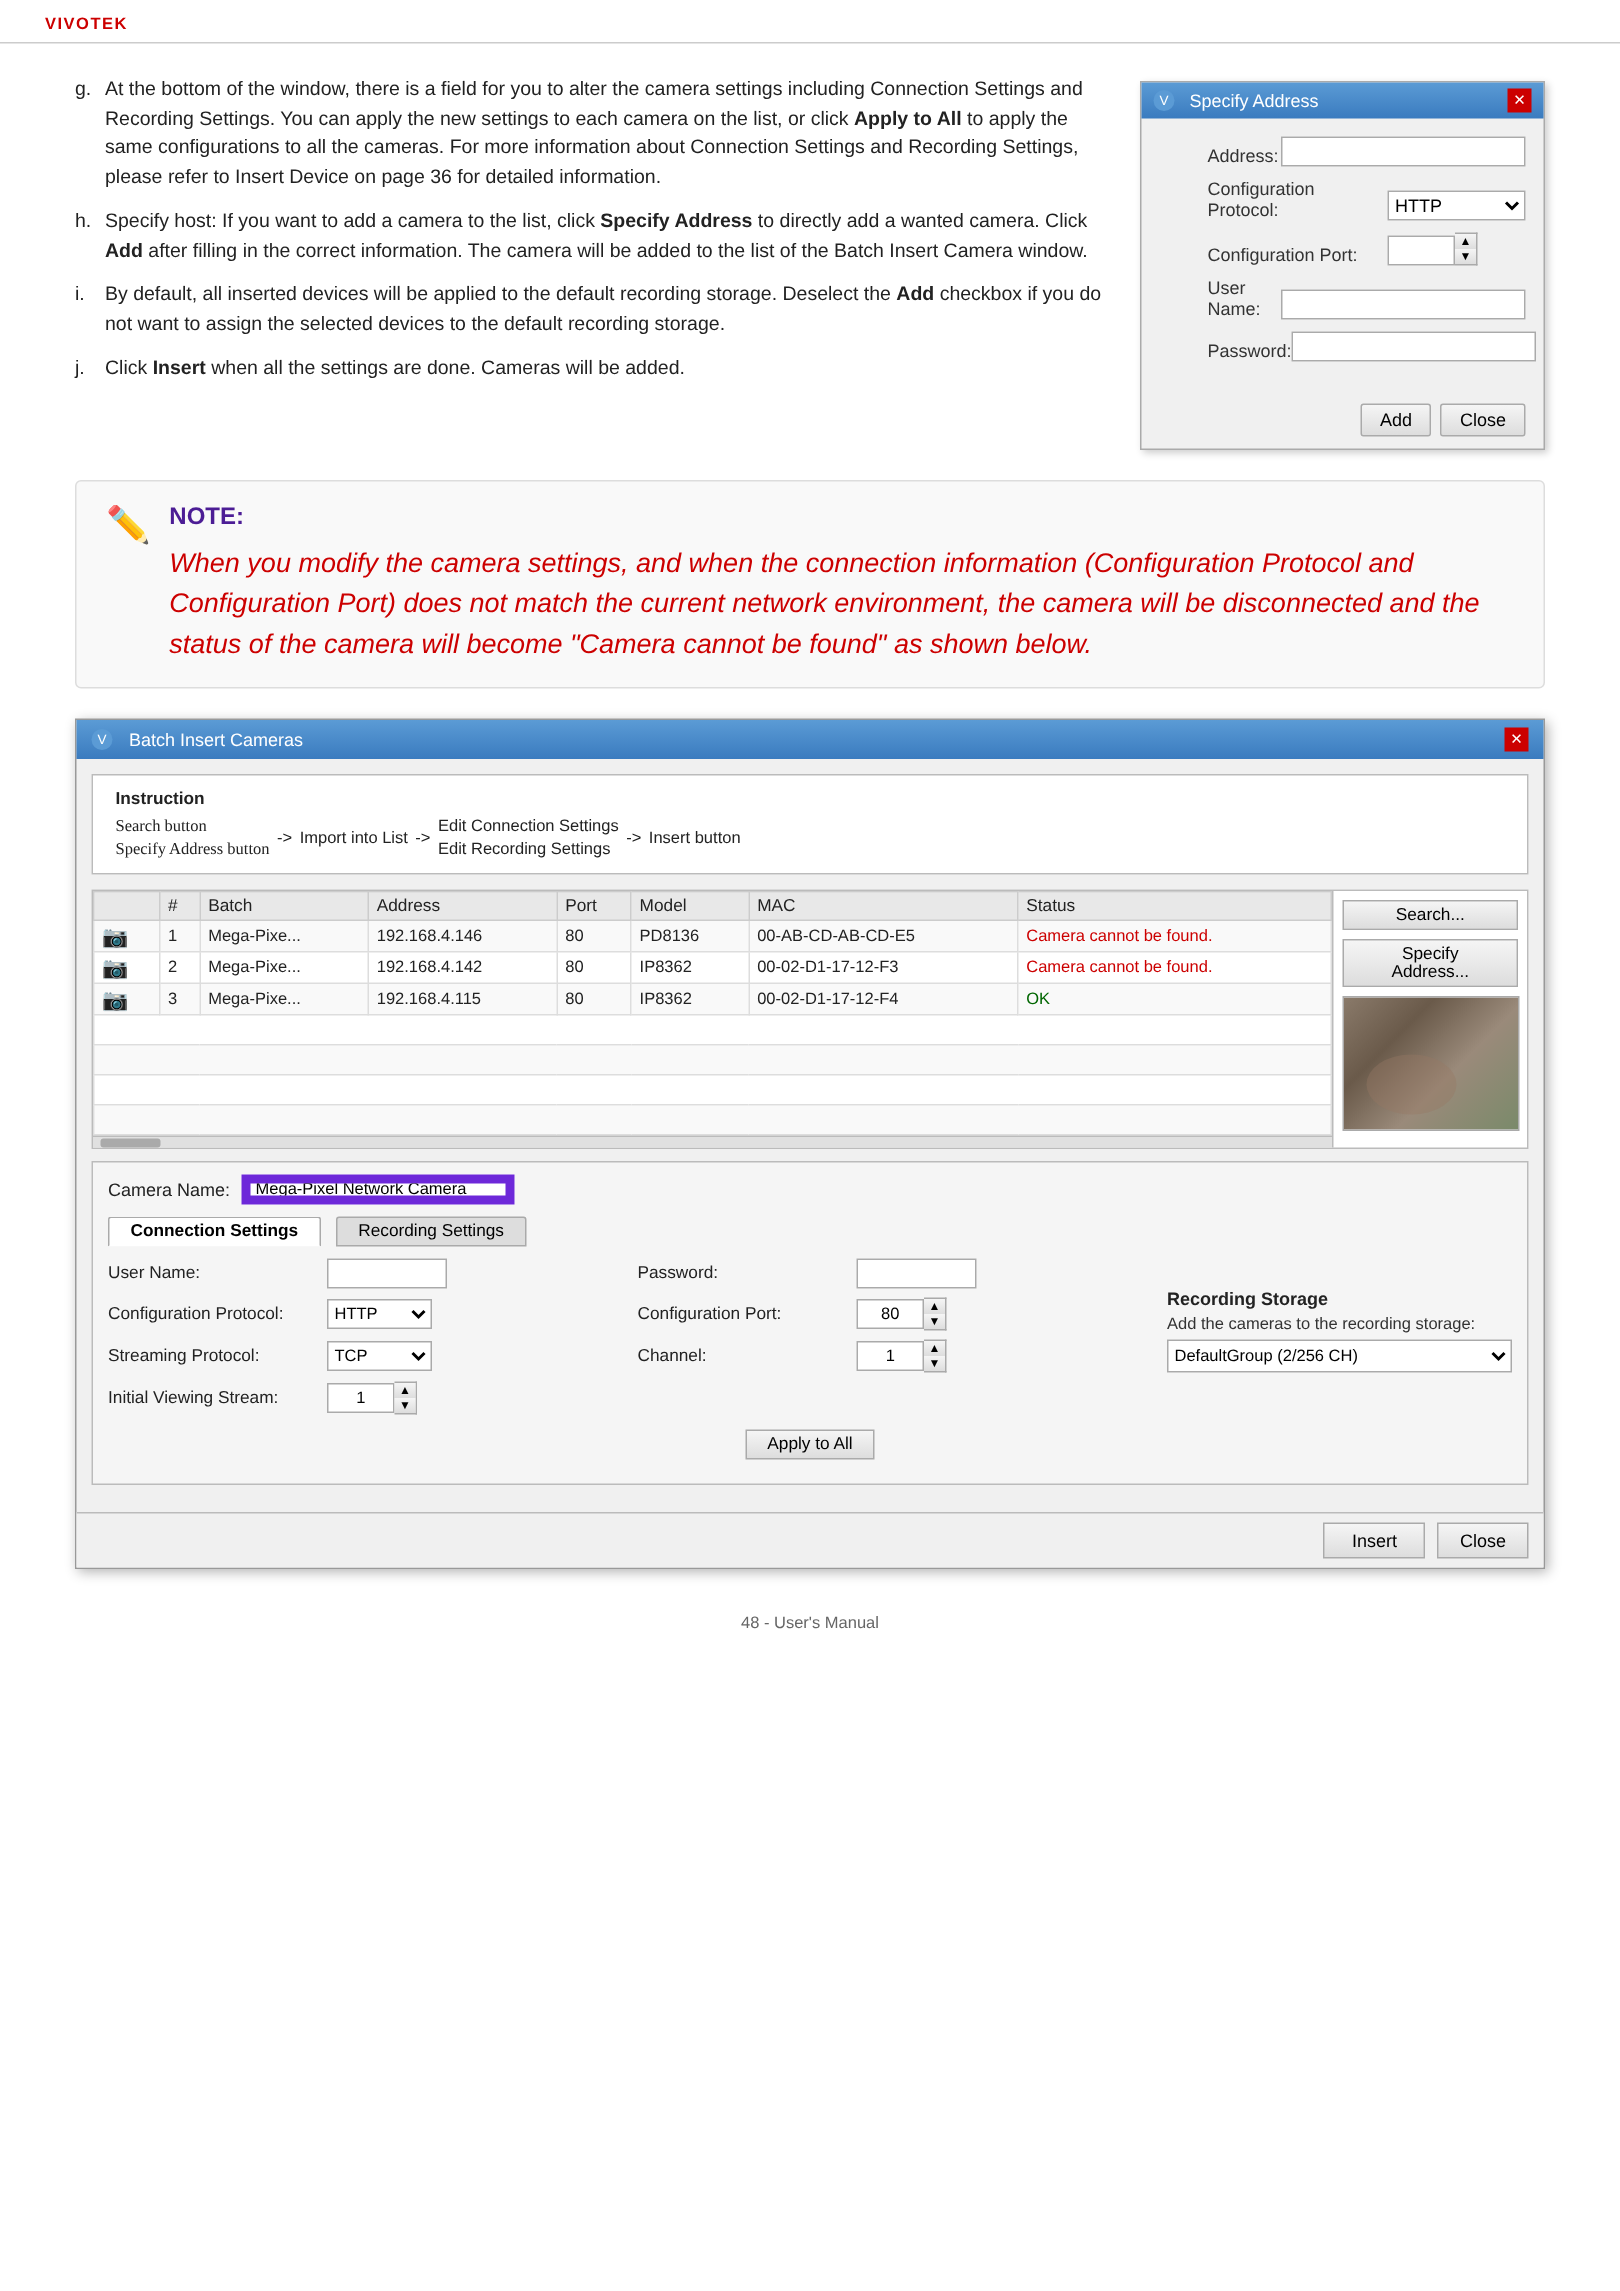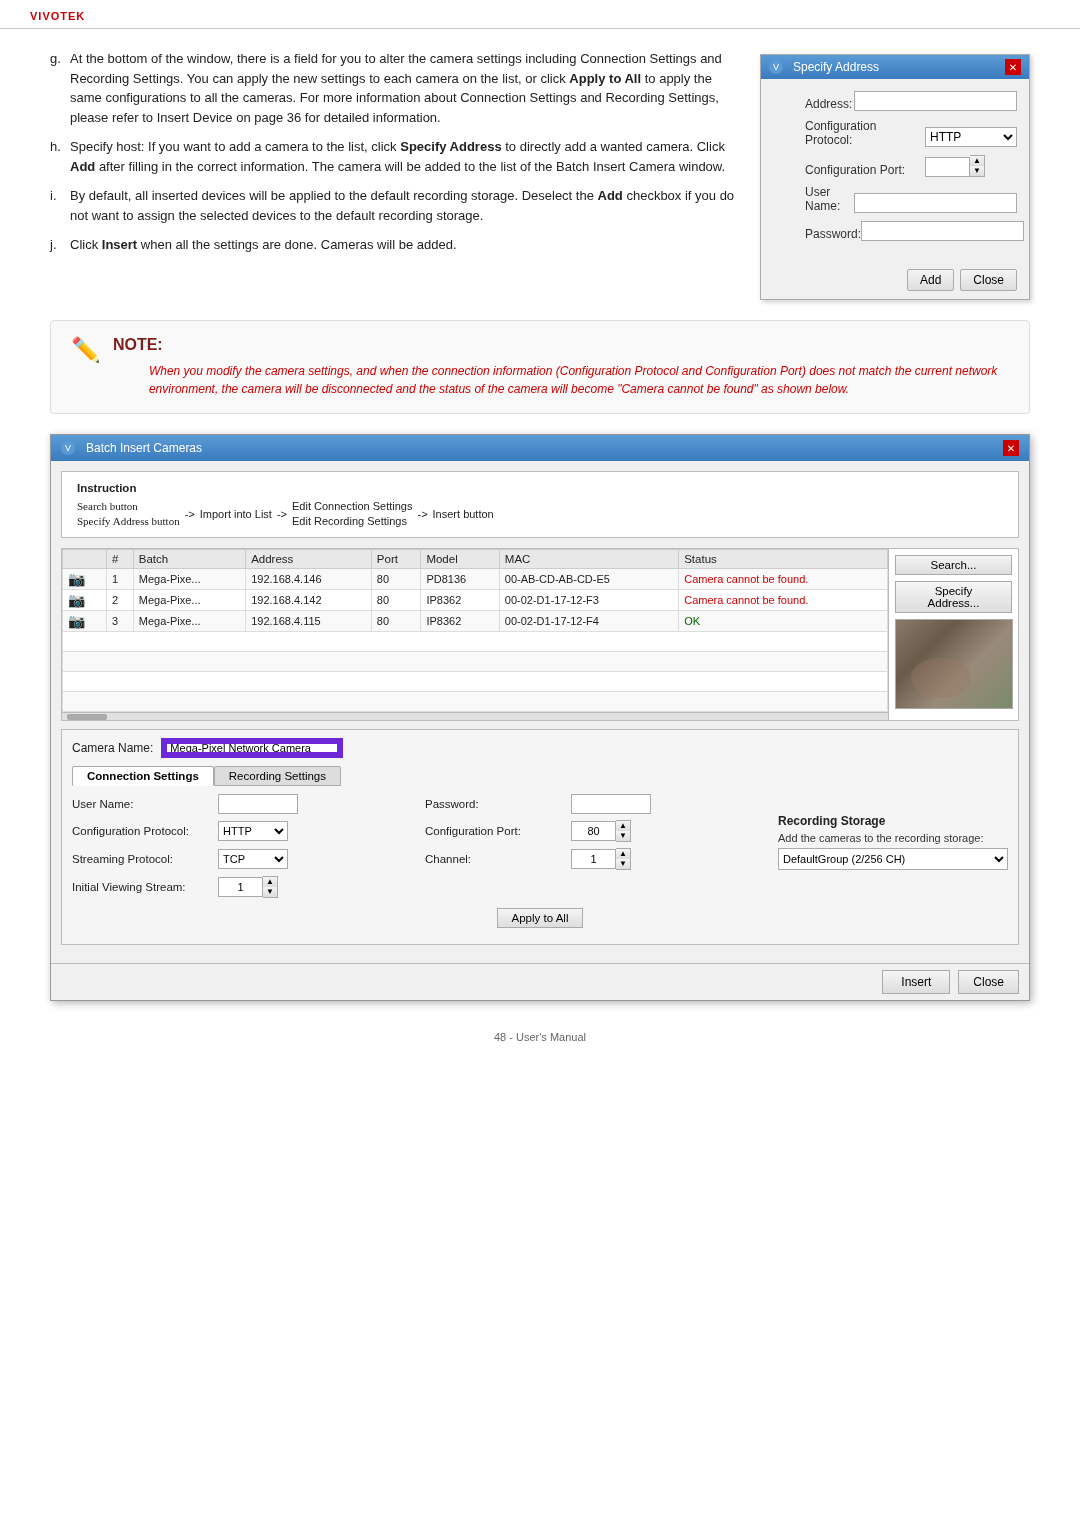--- a/index.html
+++ b/index.html
@@ -140,29 +140,28 @@
     }
     .note-icon {
       font-size: 24px;
       color: #555;
       flex-shrink: 0;
     }
     .note-content {}
     .note-title {
       font-size: 16px;
       font-weight: bold;
-      color: #7f1d1d;
+      color: #4c1d95;
       margin-bottom: 8px;
     }
     .note-text {
       font-style: italic;
       color: #c00;
-      font-size: 12px;
+      font-size: 18px;
       line-height: 1.5;
-      margin-left: 36px;
     }
 
     
     .batch-window {
       border: 1px solid #999;
       background: #f0f0f0;
       box-shadow: 2px 2px 8px rgba(0,0,0,0.3);
       margin: 0 0 20px 0;
     }
     .batch-titlebar {
@@ -337,21 +336,21 @@
     .camera-name-input {
       width: 182px;
       height: 20px;
       border: 6px solid #6d28d9;
       background: white;
       font-size: 11px;
       padding: 0 3px;
     }
     .tabs-row {
       display: flex;
-      gap: 0;
+      gap: 10px;
       margin-bottom: 8px;
     }
     .tab-btn {
       padding: 3px 14px;
       font-size: 11.5px;
       border: 1px solid #aaa;
       background: #ddd;
       cursor: pointer;
       border-radius: 2px 2px 0 0;
     }

